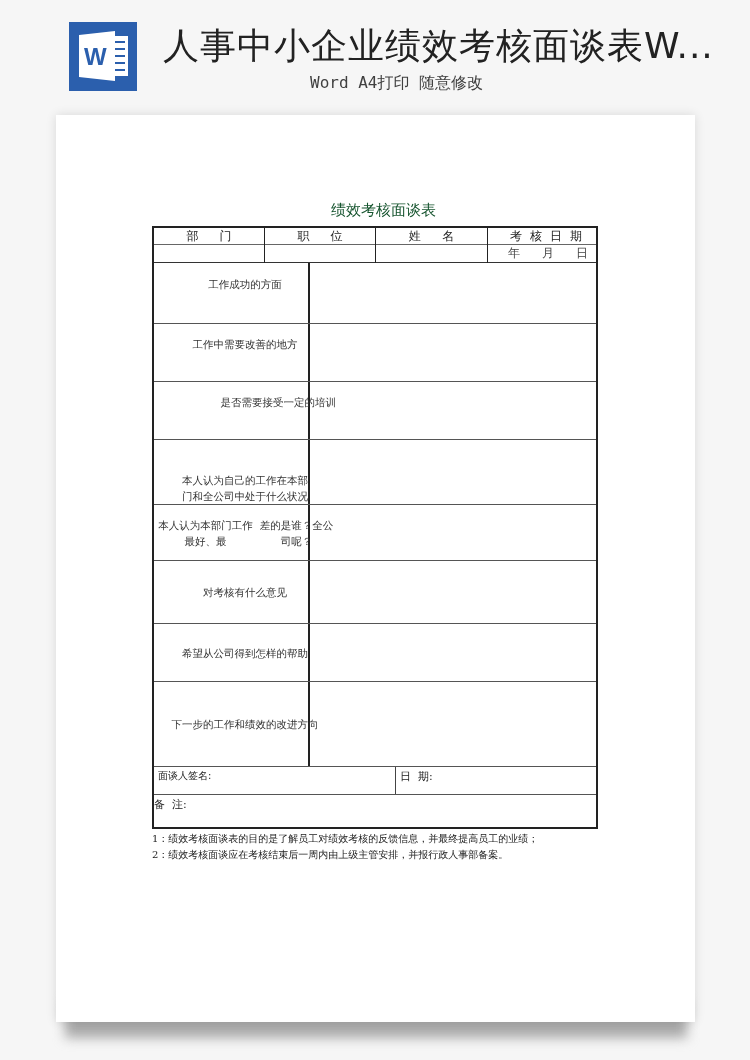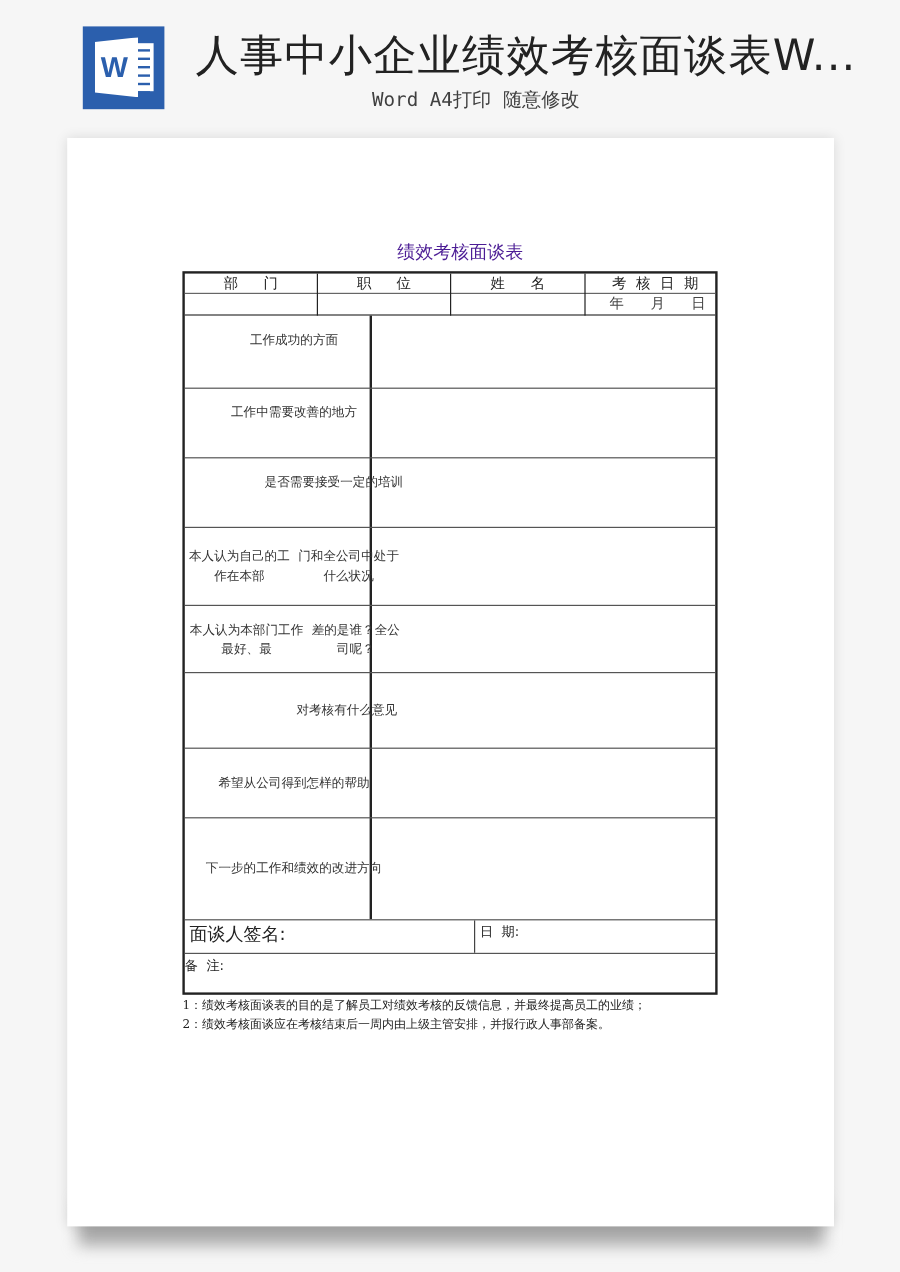--- a/index.html
+++ b/index.html
@@ -40,21 +40,21 @@
   .page-shadow {
     position:absolute; left:65px; top:1000px; width:622px; height:38px;
     background:#aaa; filter:blur(6px);
   }
   .page {
     position:absolute; left:56px; top:115px; width:639px; height:907px;
     background:#fff; box-shadow:0 0 10px rgba(0,0,0,0.12);
   }
   .doc-title {
     position:absolute; left:0; width:100%; top:86px; text-align:center;
-    font-size:15px; color:#4c1d95; padding-left:16px; box-sizing:border-box;
+    font-size:15px; color:#14532d; padding-left:16px; box-sizing:border-box;
   }
   .form {
     position:absolute; left:96px; top:111px; width:446px; height:603px;
     border:2px solid #222; box-sizing:border-box;
   }
   .cell { position:absolute; box-sizing:border-box; font-size:11px; color:#222; }
   .hcell { text-align:center; font-size:12px; line-height:17px; letter-spacing:0; }
   .hcell .sp { display:flex; justify-content:space-around; padding:0 22px; }
   .vline { position:absolute; background:#222; width:1px; }
   .hline { position:absolute; background:#555; height:1px; }
@@ -160,51 +160,51 @@
     <div class="label-cell top" style="top:96px;height:57px;padding-top:12px;box-sizing:border-box;">
       <span>工作中需要改善的地方</span>
     </div>
     <div class="cell" style="left:156px;top:96px;width:286px;height:57px;"></div>
 
     <div class="label-cell top" style="top:154px;height:57px;padding-top:12px;box-sizing:border-box;justify-content:flex-end;">
       <span>是否需要接受一定的培训</span>
     </div>
     <div class="cell" style="left:156px;top:154px;width:286px;height:57px;"></div>
 
-    <div class="label-cell" style="top:212px;height:64px;text-align:center;">
+    <div class="label-cell" style="top:228px;height:64px;flex-direction:column;text-align:center;">
       <span>本人认为自己的工作在本部</span>
       <span>门和全公司中处于什么状况</span>
     </div>
     <div class="cell" style="left:156px;top:212px;width:286px;height:64px;"></div>
 
     <div class="label-cell" style="top:277px;height:55px;flex-direction:row;">
       <span>本人认为本部门工作最好、最</span>
       <span>差的是谁？全公司呢？</span>
     </div>
     <div class="cell" style="left:156px;top:277px;width:286px;height:55px;"></div>
 
-    <div class="label-cell" style="top:333px;height:62px;margin-left:44px;">
+    <div class="label-cell" style="top:333px;height:62px;">
       <span>对考核有什么意见</span>
     </div>
     <div class="cell" style="left:156px;top:333px;width:286px;height:62px;"></div>
 
     <div class="label-cell" style="top:396px;height:57px;">
       <span>希望从公司得到怎样的帮助</span>
     </div>
     <div class="cell" style="left:156px;top:396px;width:286px;height:57px;"></div>
 
     <div class="label-cell" style="top:454px;height:84px;">
       <span>下一步的工作</span>
       <span>和绩效的改进方向</span>
     </div>
     <div class="cell" style="left:156px;top:454px;width:286px;height:84px;"></div>
 
     <div class="vline" style="left:241px;top:539px;height:27px;background:#444;"></div>
     <div class="hline" style="left:0;right:0;top:566px;"></div>
-    <div class="cell" style="left:4px;top:541px;width:235px;height:24px;font-size:15px;">
+    <div class="cell" style="left:4px;top:541px;width:235px;height:24px;font-size:10px;">
       <span>面谈人签名:</span>
     </div>
     <div class="cell" style="left:246px;top:541px;width:195px;height:24px;font-size:11px;">
       <span style="white-space:pre;">日  期:</span>
     </div>
 
     <div class="cell" style="left:0;top:569px;width:436px;height:30px;font-size:11px;">
       <span style="white-space:pre;">备  注:</span>
     </div>
   </div>

